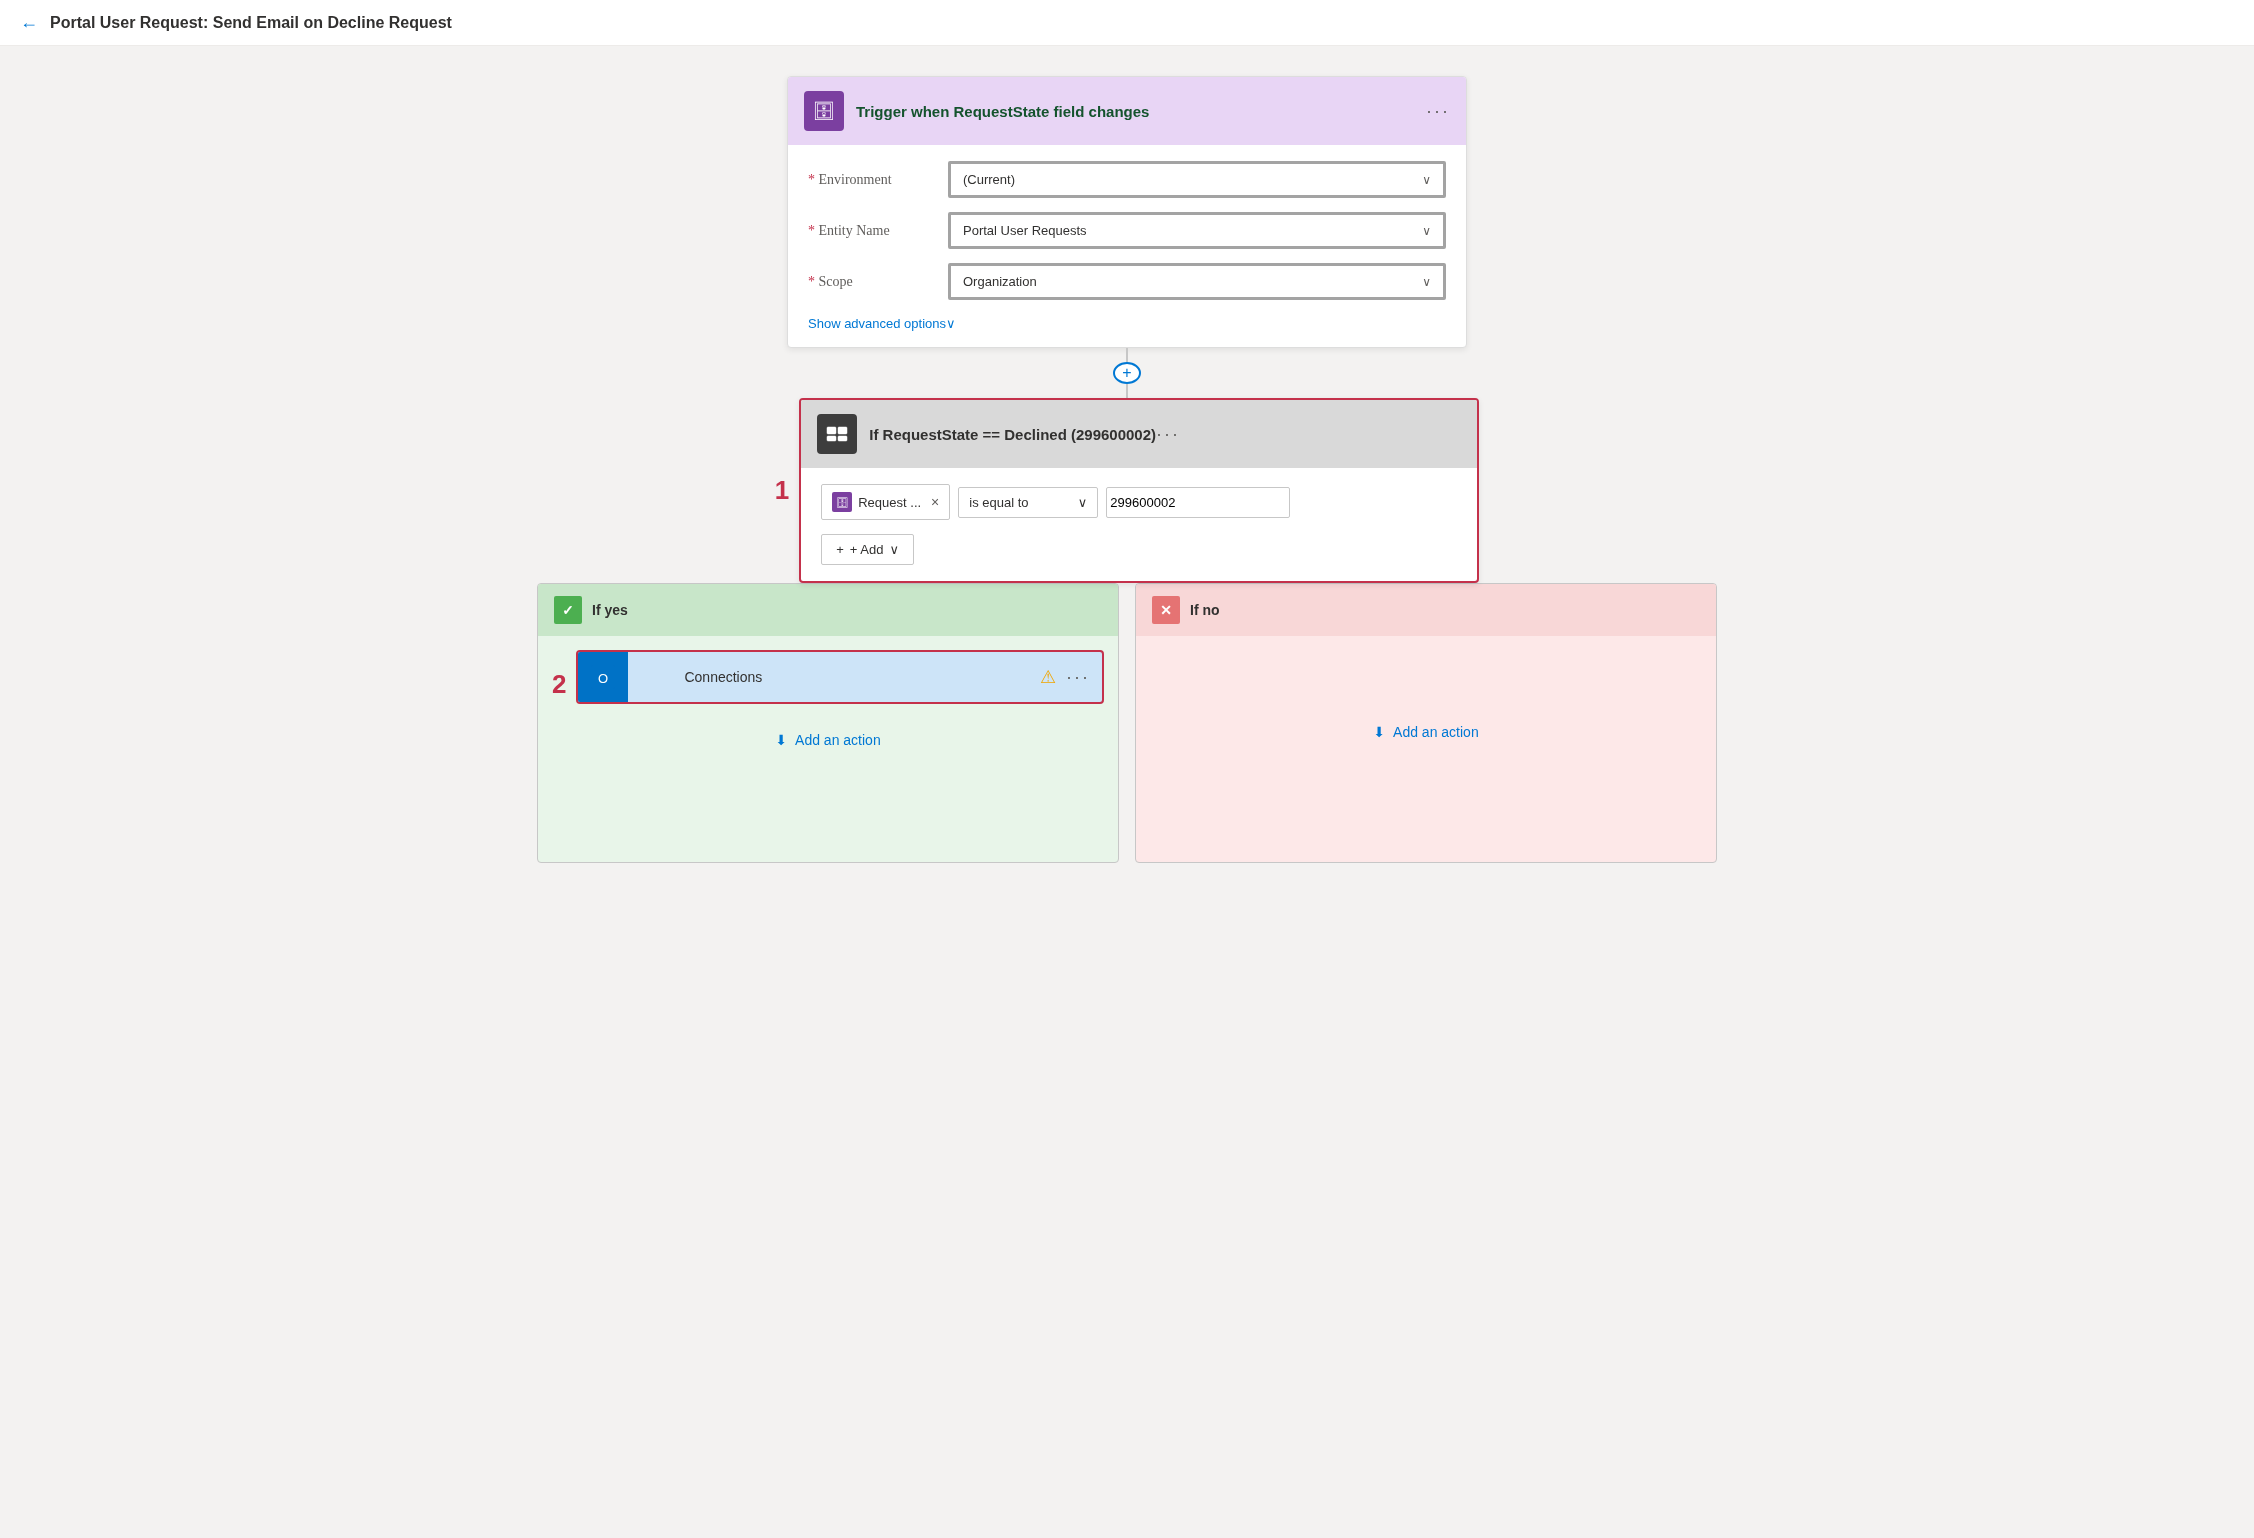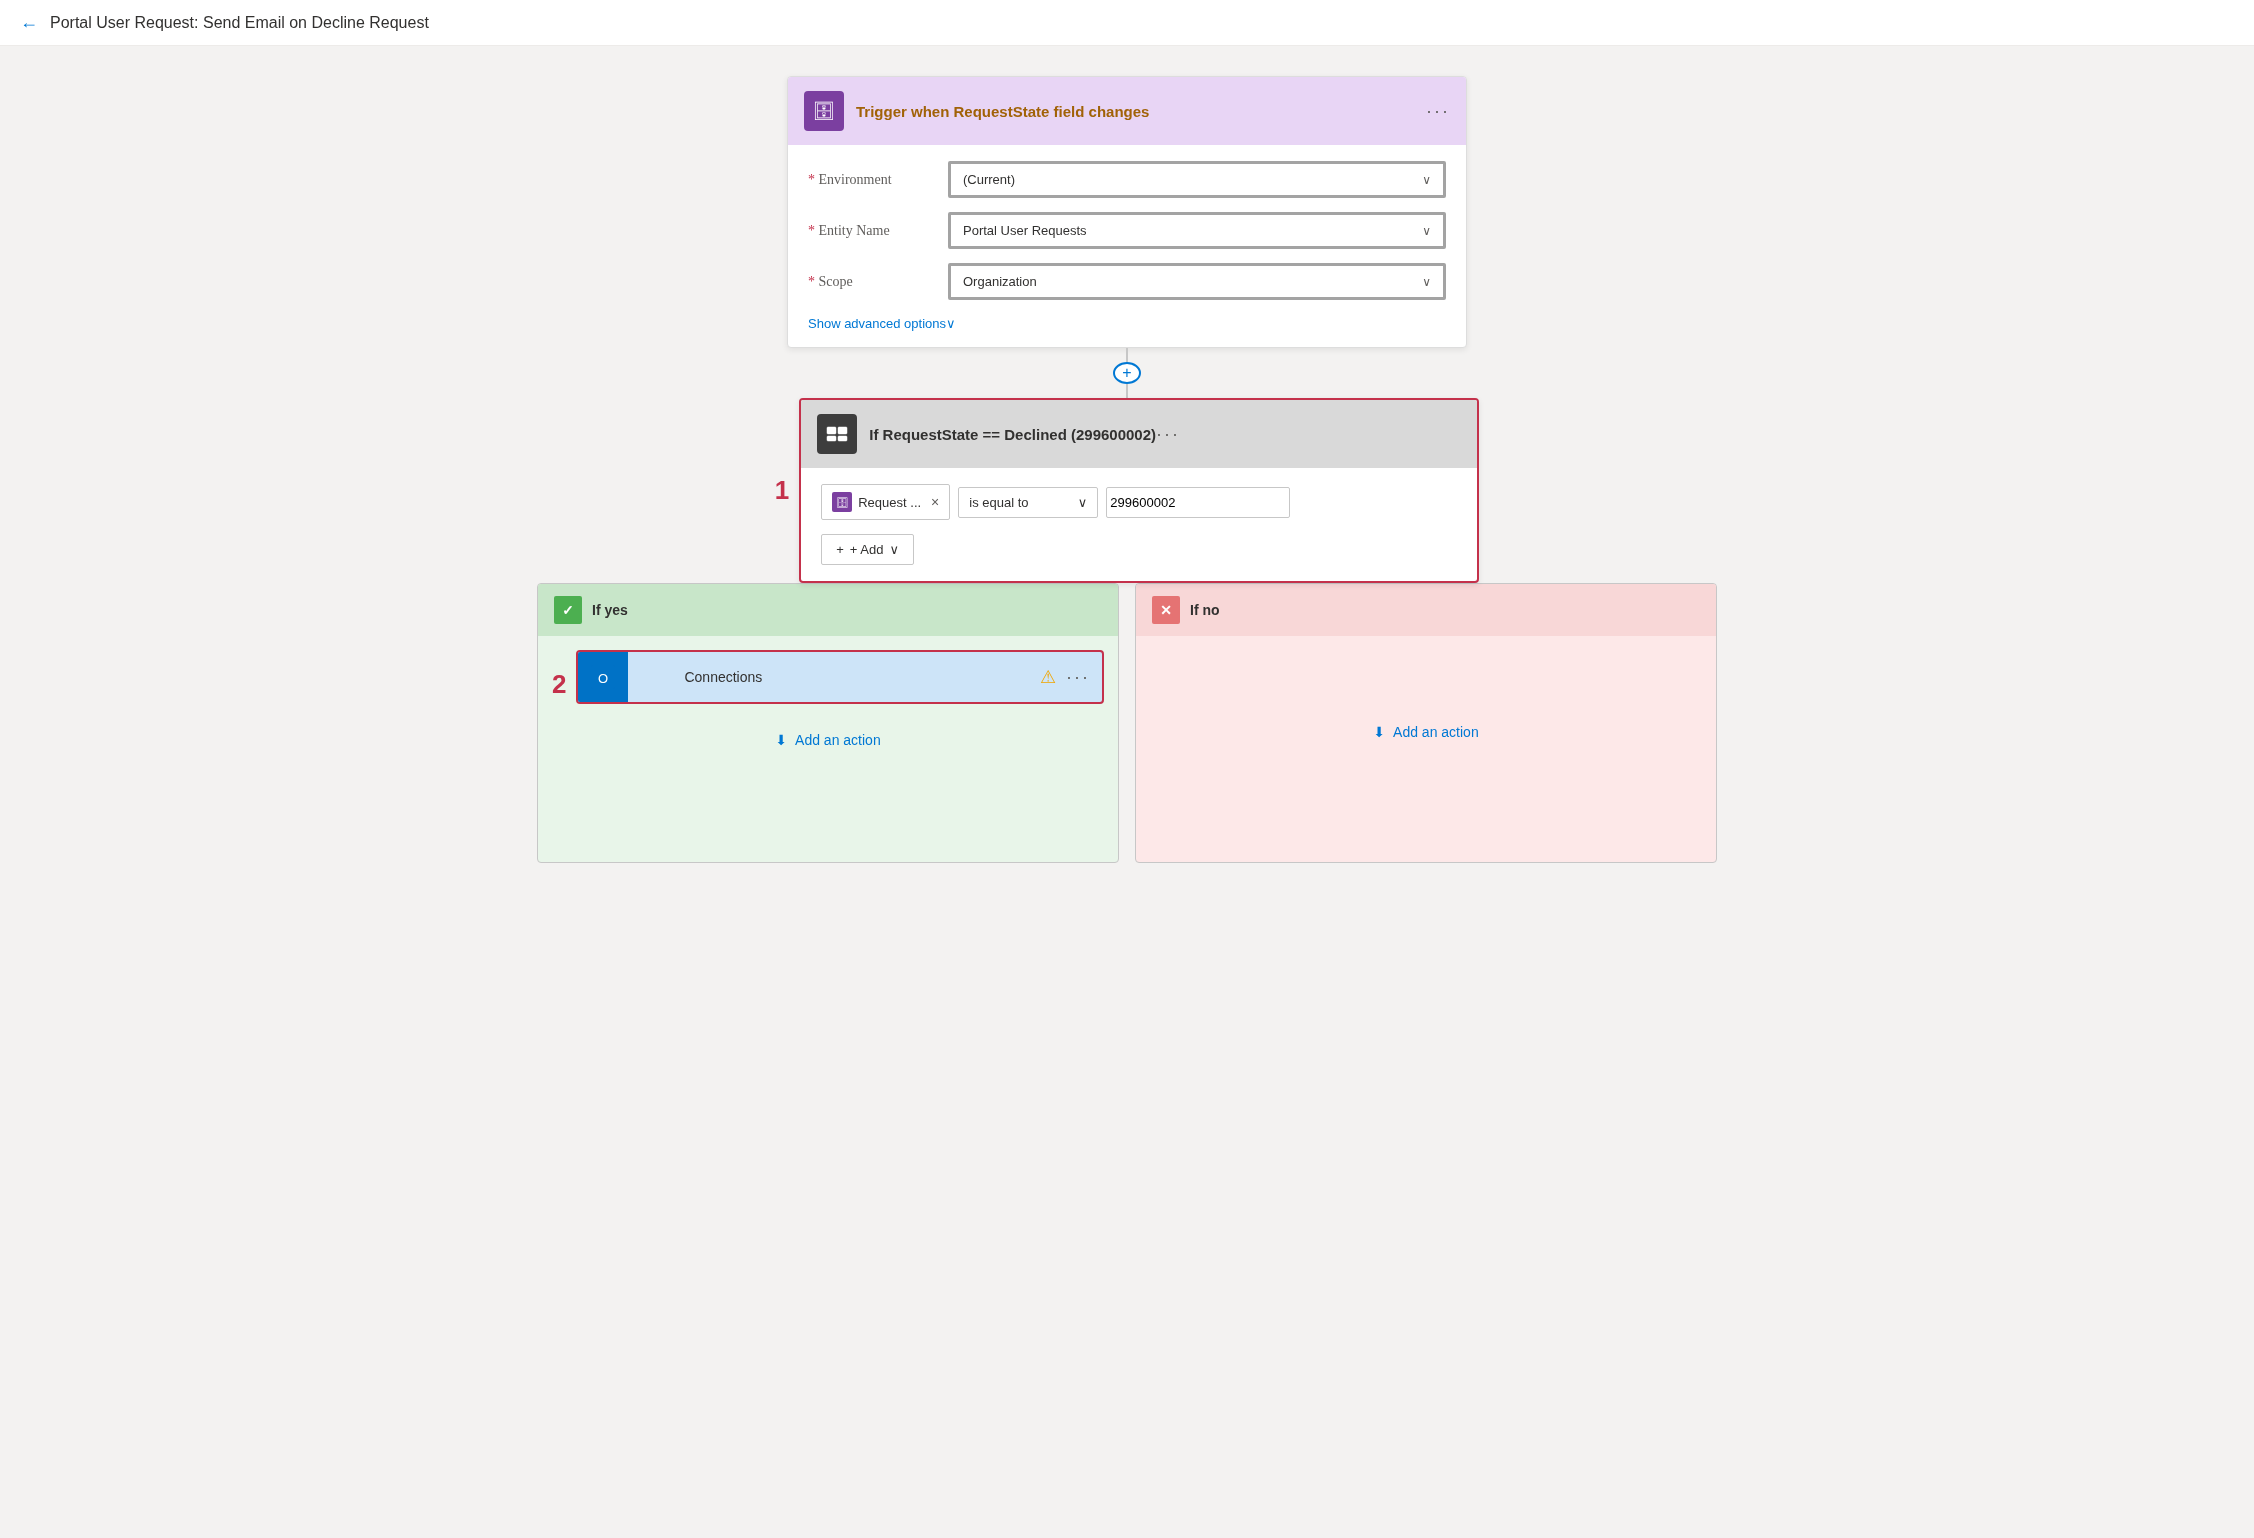--- a/index.html
+++ b/index.html
@@ -18,21 +18,21 @@
       gap: 12px;
     }
     .back-btn {
       color: #0078d4;
       font-size: 18px;
       cursor: pointer;
       text-decoration: none;
     }
     .page-title {
       font-size: 16px;
-      font-weight: 400;
+      font-weight: 700;
       color: #323130;
     }
     .canvas {
       padding: 30px 20px;
       display: flex;
       flex-direction: column;
       align-items: center;
       gap: 0;
     }
     
@@ -63,21 +63,21 @@
       border-radius: 4px;
       display: flex;
       align-items: center;
       justify-content: center;
       color: #fff;
       font-size: 18px;
     }
     .trigger-title {
       font-size: 15px;
       font-weight: 600;
-      color: #a16207;
+      color: #14532d;
     }
     .three-dots {
       color: #605e5c;
       font-size: 18px;
       cursor: pointer;
       letter-spacing: 2px;
     }
     .trigger-body {
       padding: 16px 20px;
     }

